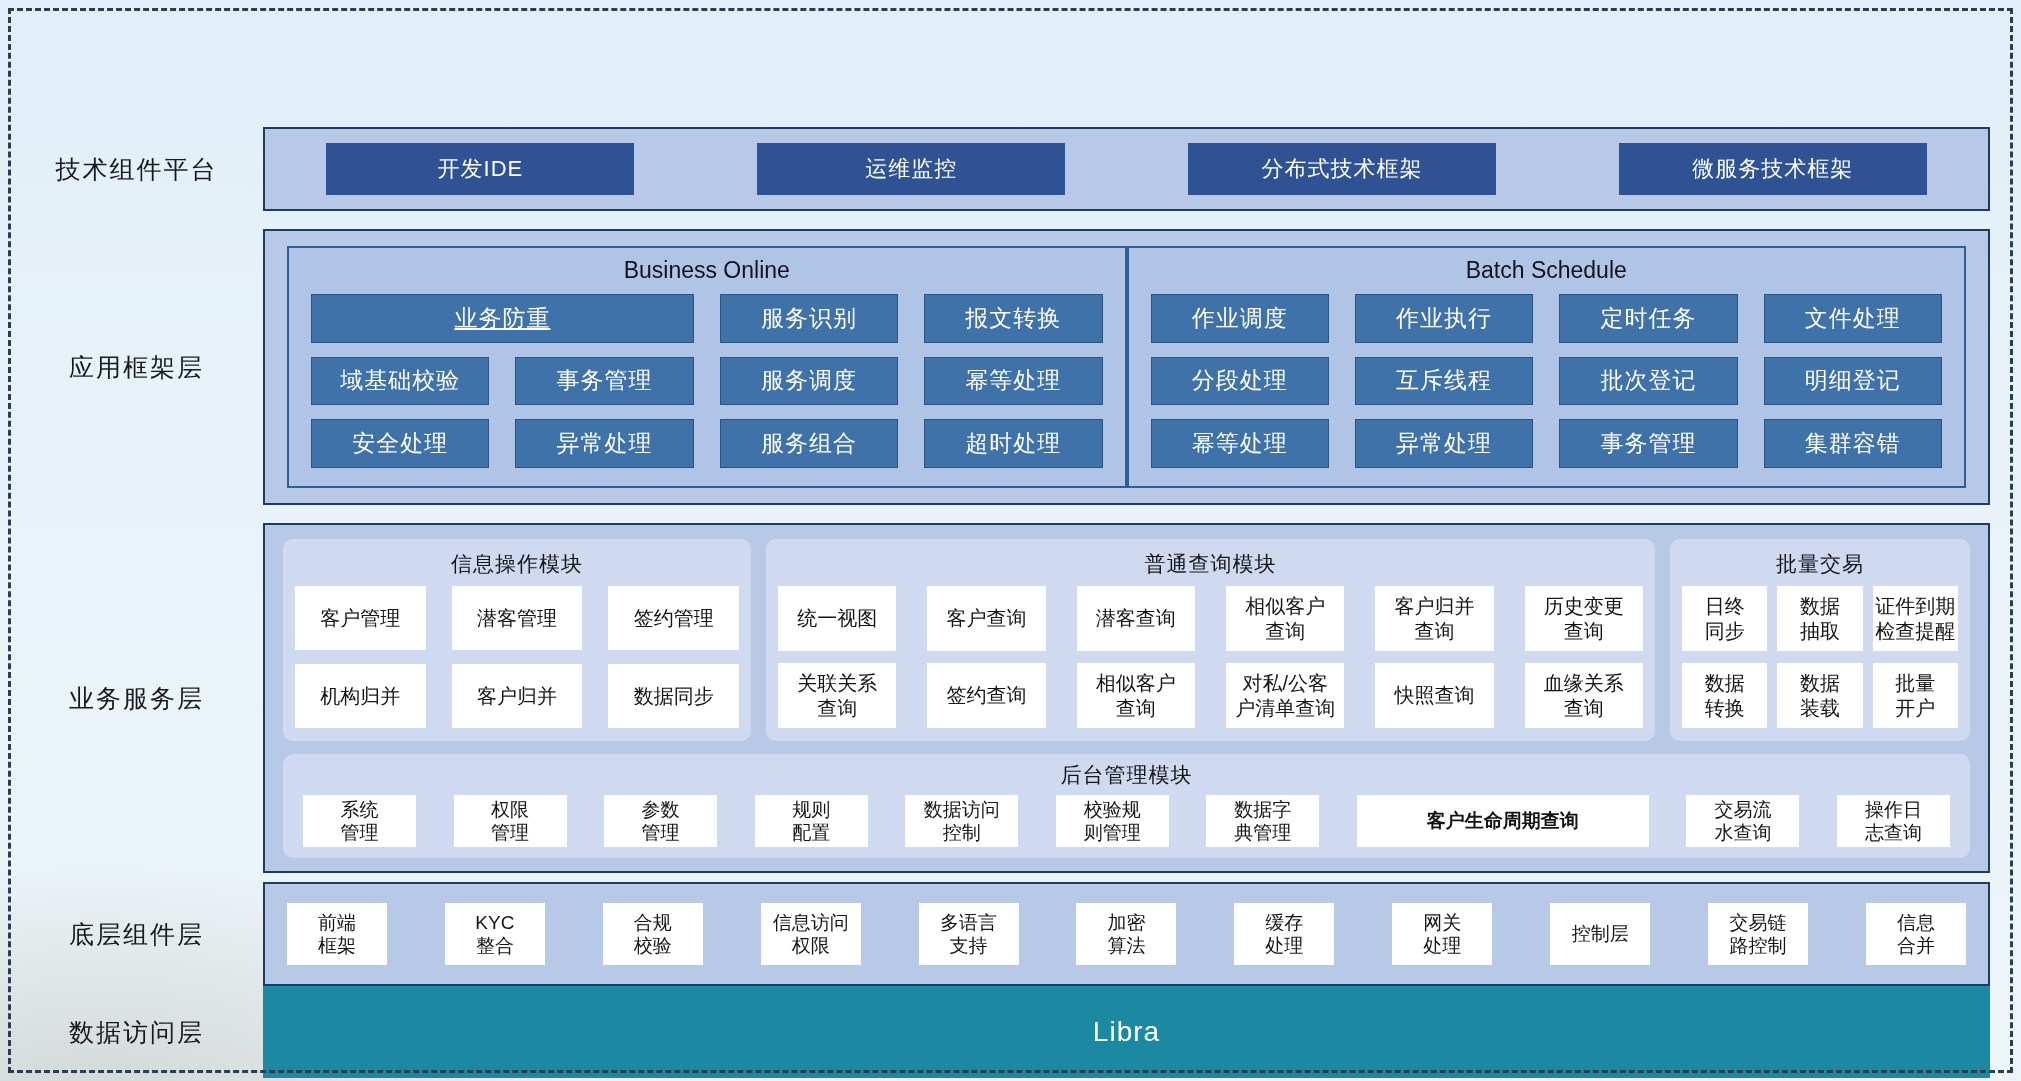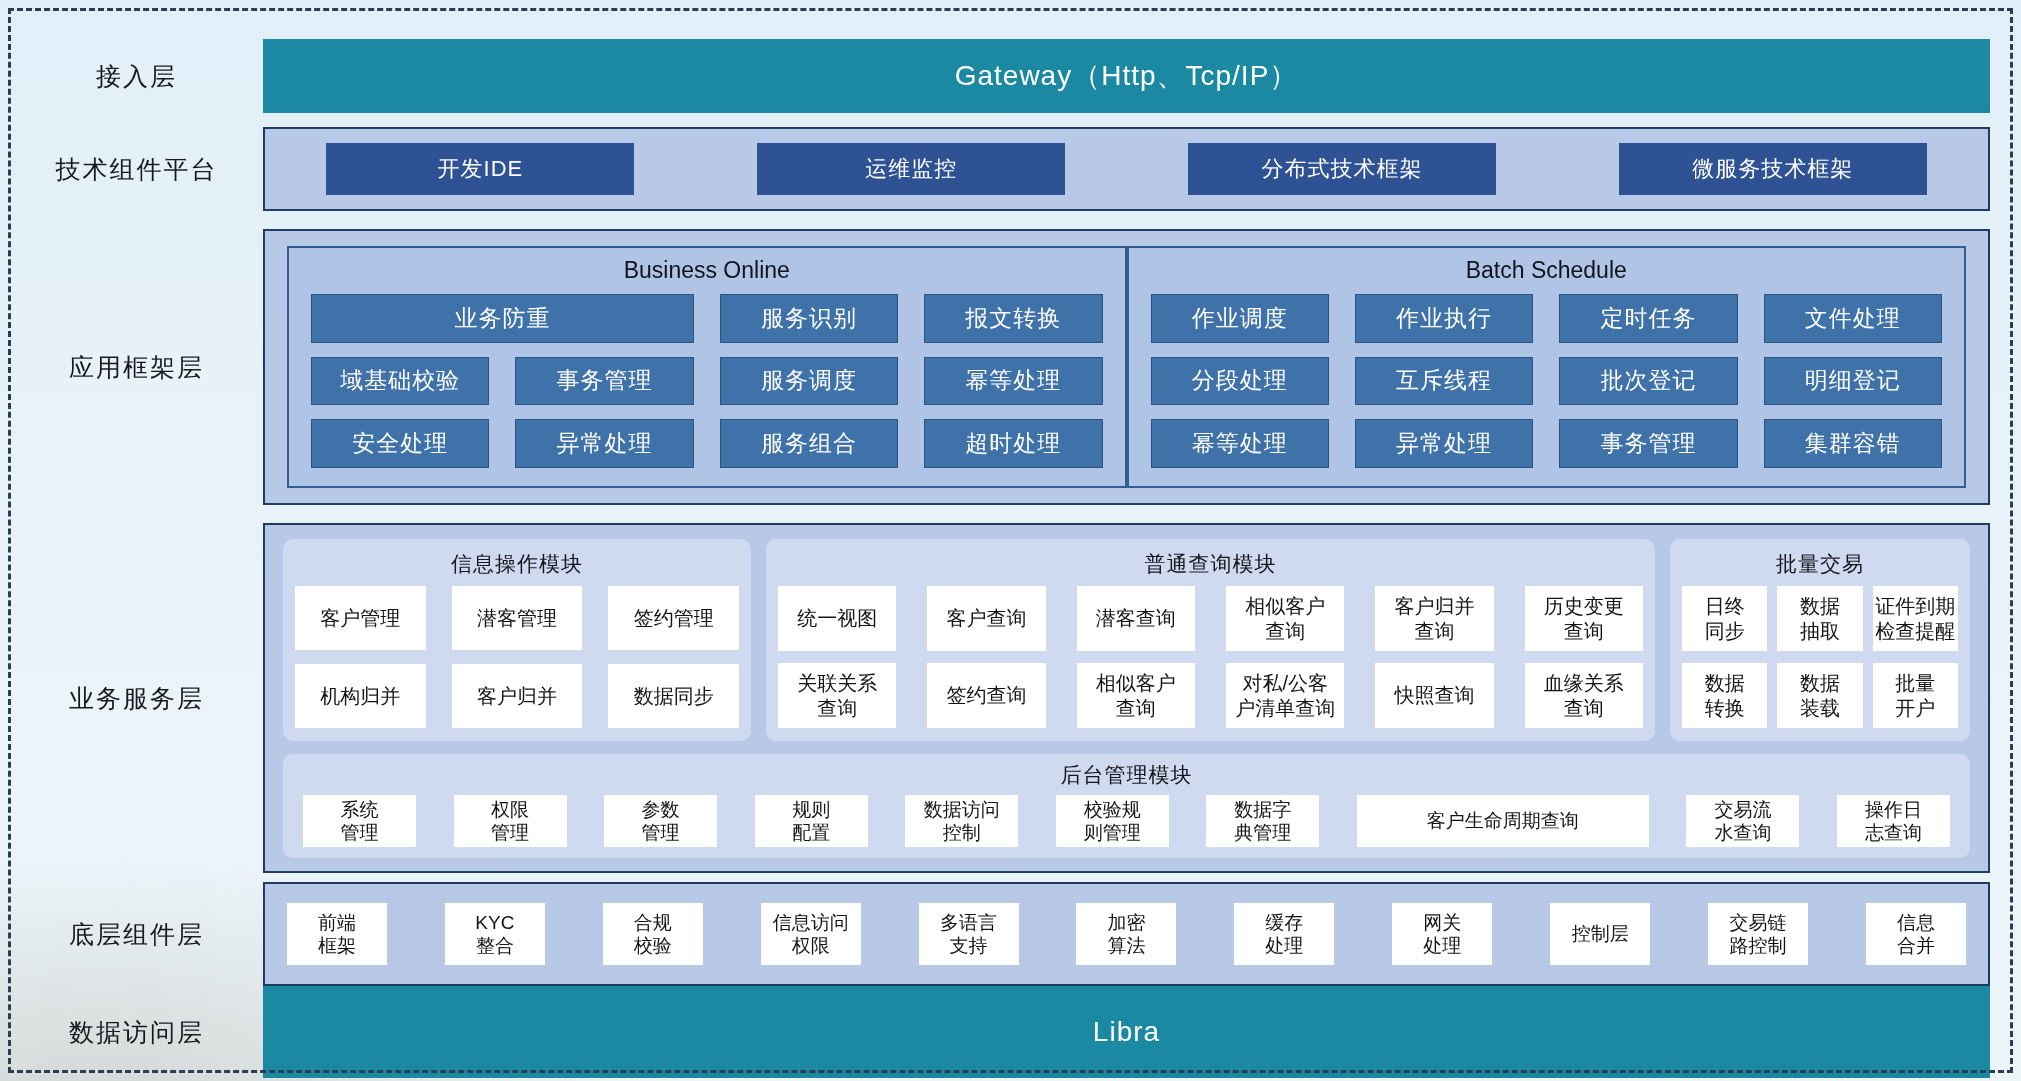--- a/index.html
+++ b/index.html
@@ -34,58 +34,52 @@
   .tech-btn { width:308px; height:52px; background:#2e5294; color:#ffffff; font-size:22px;
     display:flex; align-items:center; justify-content:center; letter-spacing:1px; }
 
   .fw-container { background:#b7c9e6; border:2px solid #1d3c64; padding:15px 22px; display:flex; }
   .fw-box { flex:1; min-width:0; background:#b0c5e6; border:2px solid #2f5e95; display:flex; flex-direction:column; }
   .fw-title { text-align:center; font-size:23px; color:#10131c; padding:9px 0 6px; }
   .fw-grid { flex:1; display:grid; grid-template-columns:repeat(4,1fr); grid-auto-rows:1fr;
     gap:14px 26px; padding:4px 22px 18px; }
   .fw-item { background:#3e72a9; border:1px solid #2a5484; color:#ffffff; font-size:23px;
     display:flex; align-items:center; justify-content:center; letter-spacing:1px; }
-  .span2 { grid-column:1 / 3; }
+  .span2 { grid-column:1 / 3;text-decoration:underline; }
 
   .svc-container { background:#b7c9e6; border:2px solid #1d3c64; padding:14px 18px 13px;
     display:flex; flex-direction:column; }
   .svc-top { display:flex; gap:15px; flex:1; min-height:0; }
   .module { background:#cfd9f0; border-radius:10px; padding:4px 12px 13px; display:flex; flex-direction:column; }
   .module-title { text-align:center; font-size:21px; color:#15161a; padding:7px 0 8px; letter-spacing:1px; }
   .mod-grid { flex:1; display:grid; grid-auto-rows:1fr; gap:12px 14px; }
   .mod-info { flex:0 0 468px; } .mod-info .mod-grid { grid-template-columns:repeat(3,1fr); gap:14px 26px; }
   .mod-query { flex:1; min-width:0; } .mod-query .mod-grid { grid-template-columns:repeat(6,1fr); gap:12px 31px; }
   .mod-batch { flex:0 0 300px; } .mod-batch .mod-grid { grid-template-columns:repeat(3,1fr); gap:12px 10px; }
 
   .cell { background:#ffffff; color:#141414; font-size:20px; line-height:1.22;
     display:flex; align-items:center; justify-content:center; text-align:center; white-space:pre-line; }
 
   .admin { margin-top:13px; flex:0 0 104px; background:#cfd9f0; border-radius:10px;
     padding:2px 20px 11px; display:flex; flex-direction:column; }
   .admin-title { text-align:center; font-size:21px; color:#15161a; padding:5px 0 6px; letter-spacing:1px; }
   .admin-cells { flex:1; display:flex; align-items:stretch; justify-content:space-between; }
   .admin .cell { flex:0 0 113px; font-size:19px; }
-  .admin .cell.wide { flex:0 0 292px; }
+  .admin .cell.wide { flex:0 0 292px;font-weight:bold; }
 
   .comp-box { background:#b7c9e6; border:2px solid #1d3c64; display:flex; align-items:center;
     justify-content:space-between; padding:0 22px; }
   .comp-box .cell { width:100px; height:62px; font-size:19px; }
 </style>
 </head>
 <body>
 
 <div class="canvas">
   <div class="frame"></div>
 
-  <div class="row row-access">
-    <div class="gutter">
-      <span>接入层</span>
-    </div>
-    <div class="content teal-bar">Gateway（Http、Tcp/IP）</div>
-  </div>
 
   <div class="row row-tech">
     <div class="gutter">
       <span>技术组件平台</span>
     </div>
     <div class="content tech-box">
       <div class="tech-btn">开发IDE</div>
       <div class="tech-btn">运维监控</div>
       <div class="tech-btn">分布式技术框架</div>
       <div class="tech-btn">微服务技术框架</div>

